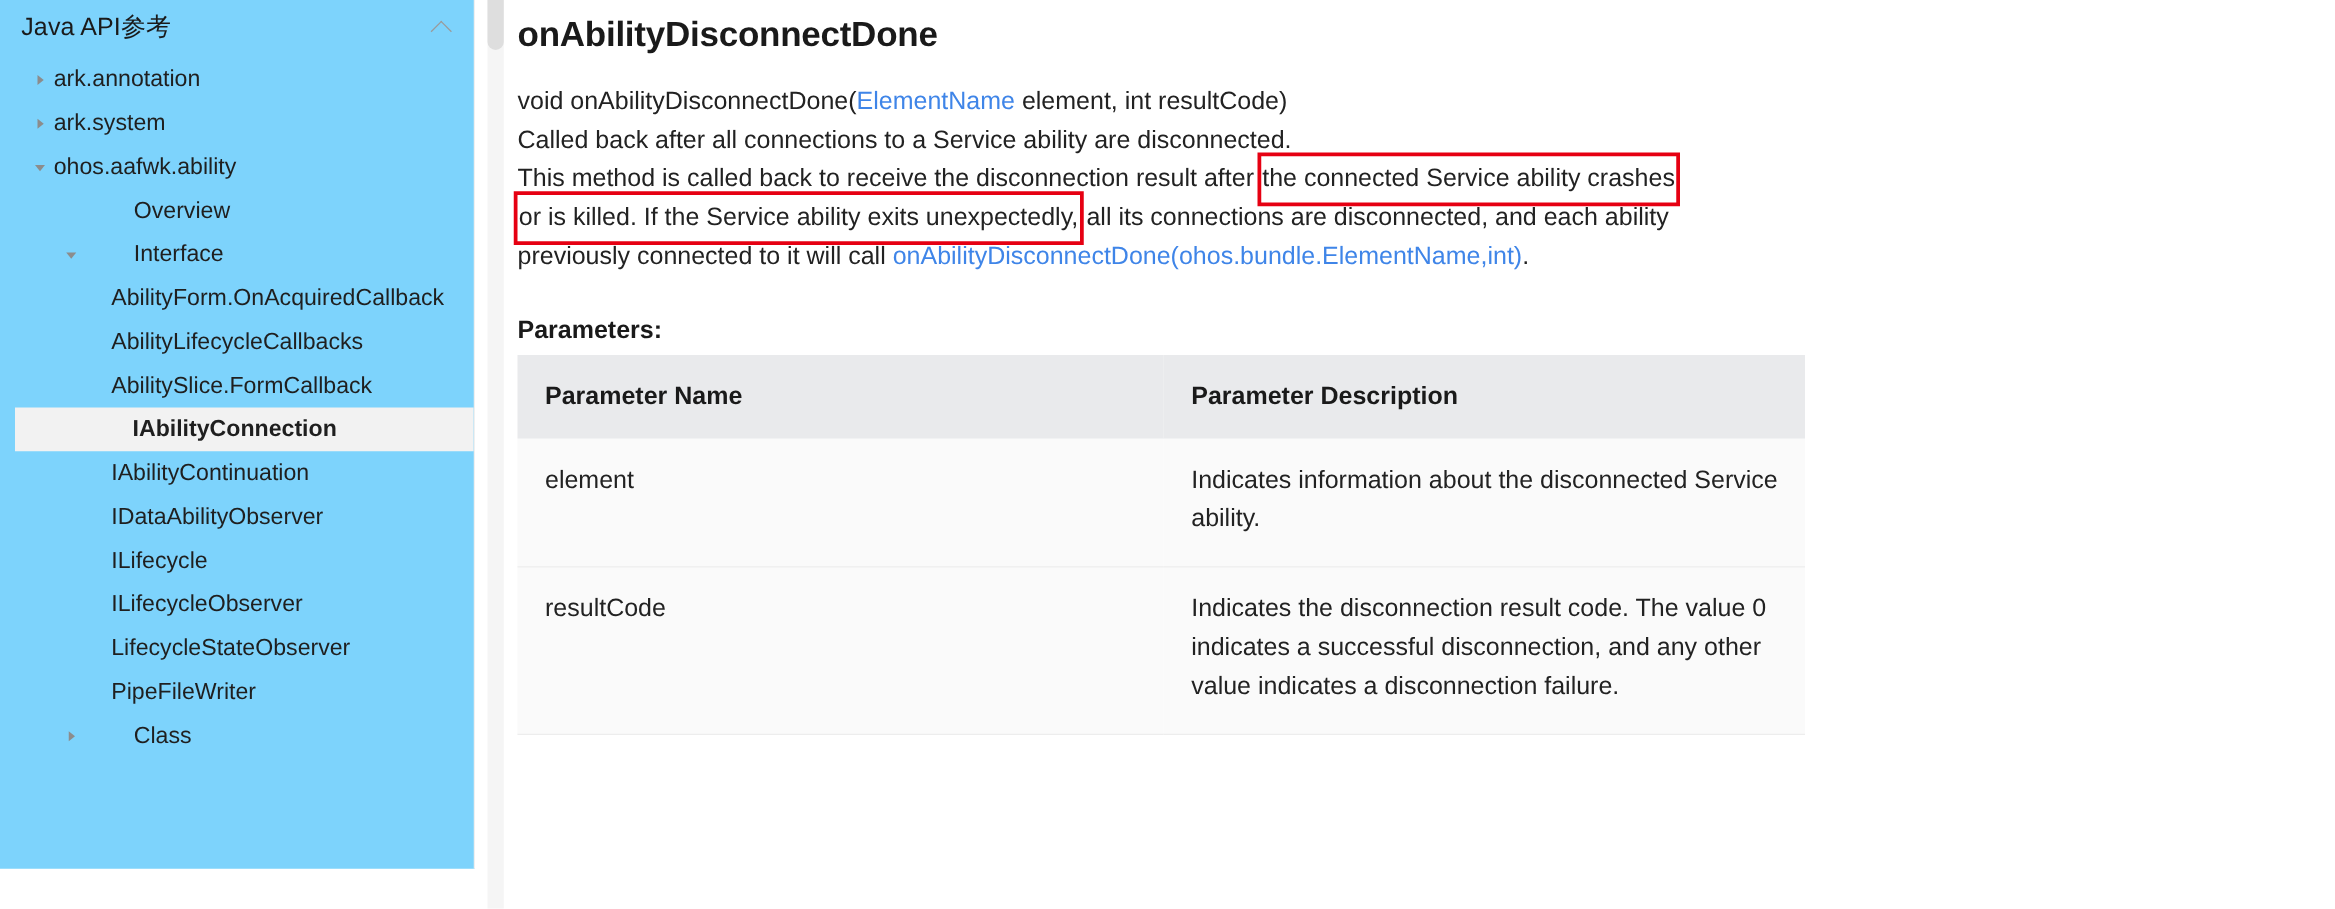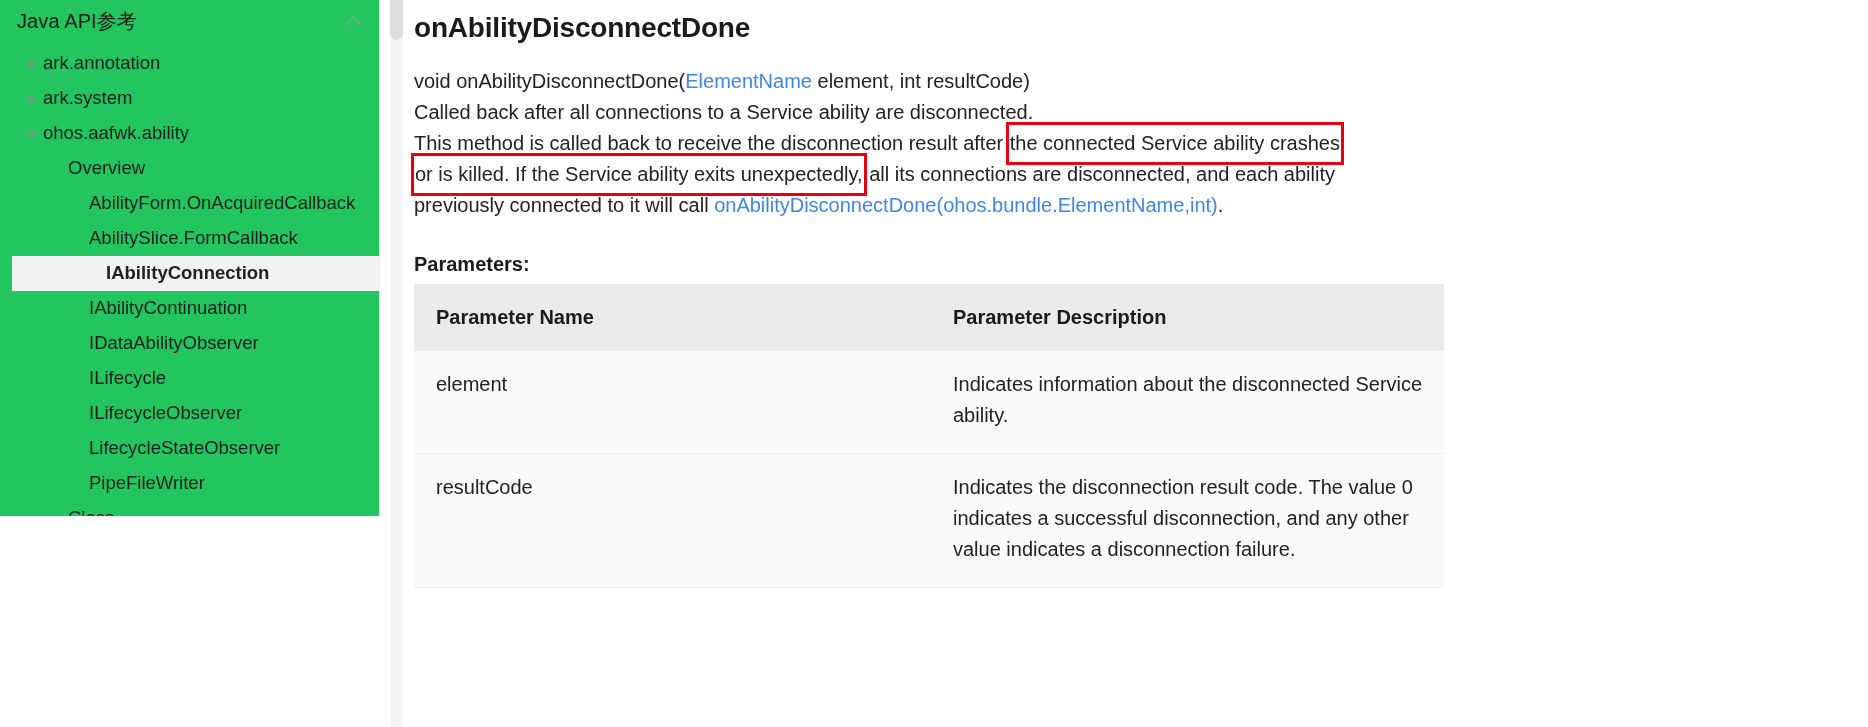--- a/index.html
+++ b/index.html
@@ -15,22 +15,22 @@
     width: 1868px;
     height: 727px;
     display: flex;
     background: #ffffff;
   }
 
   
   #sidebar {
     position: relative;
     width: 380px;
-    height: 516px;
-    background: #22c55e;
+    height: 695px;
+    background: #7dd3fc;
     flex: 0 0 380px;
     overflow: hidden;
     border-right: 1px solid #efefef;
   }
   .side-header {
     display: flex;
     align-items: center;
     justify-content: space-between;
     height: 42px;
     padding: 0 14px 0 17px;
@@ -93,21 +93,21 @@
     left: 3px; top: 6px;
     border-top: 5px solid #8c8c8c;
     border-left: 4.5px solid transparent;
     border-right: 4.5px solid transparent;
   }
   .tw.none::before { content: none; }
   .tree-label { line-height: 1; }
 
   
   .lvl-1 { padding-left: 13px; }
-  .lvl-2 { padding-left: 38px; }
+  .lvl-2 { padding-left: 38px; gap: 39px; }
   .lvl-3 { padding-left: 59px; }
 
   
   #scroll-gutter {
     position: relative;
     width: 24px;
     flex: 0 0 24px;
     height: 727px;
     background: #ffffff;
   }
@@ -242,23 +242,31 @@
           <span class="tree-label">ark.system</span>
         </div>
         <div class="tree-row lvl-1">
           <span class="tw expanded"></span>
           <span class="tree-label">ohos.aafwk.ability</span>
         </div>
         <div class="tree-row lvl-2">
           <span class="tw none"></span>
           <span class="tree-label">Overview</span>
         </div>
+        <div class="tree-row lvl-2">
+          <span class="tw expanded"></span>
+          <span class="tree-label">Interface</span>
+        </div>
         <div class="tree-row lvl-3">
           <span class="tw none"></span>
           <span class="tree-label">AbilityForm.OnAcquiredCallback</span>
+        </div>
+        <div class="tree-row lvl-3">
+          <span class="tw none"></span>
+          <span class="tree-label">AbilityLifecycleCallbacks</span>
         </div>
         <div class="tree-row lvl-3">
           <span class="tw none"></span>
           <span class="tree-label">AbilitySlice.FormCallback</span>
         </div>
         <div class="tree-row lvl-3 selected">
           <span class="tw none"></span>
           <span class="tree-label">IAbilityConnection</span>
         </div>
         <div class="tree-row lvl-3">

